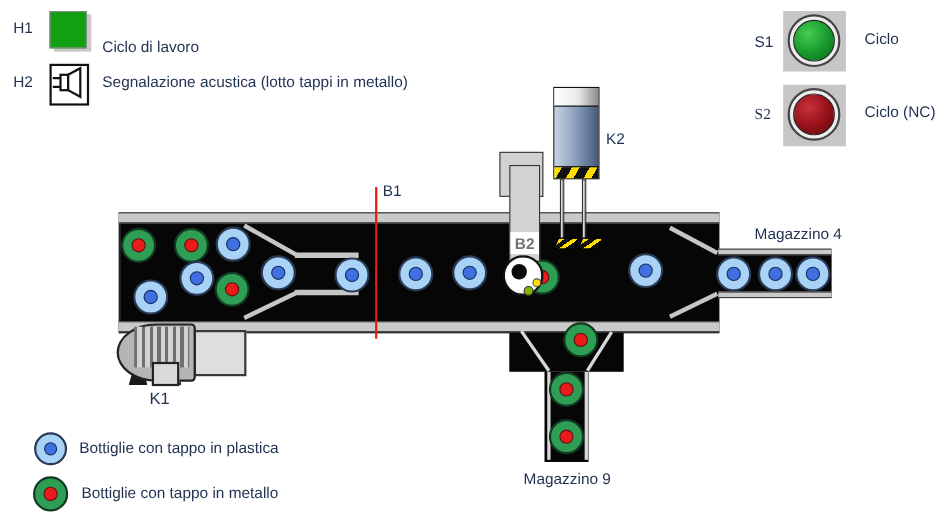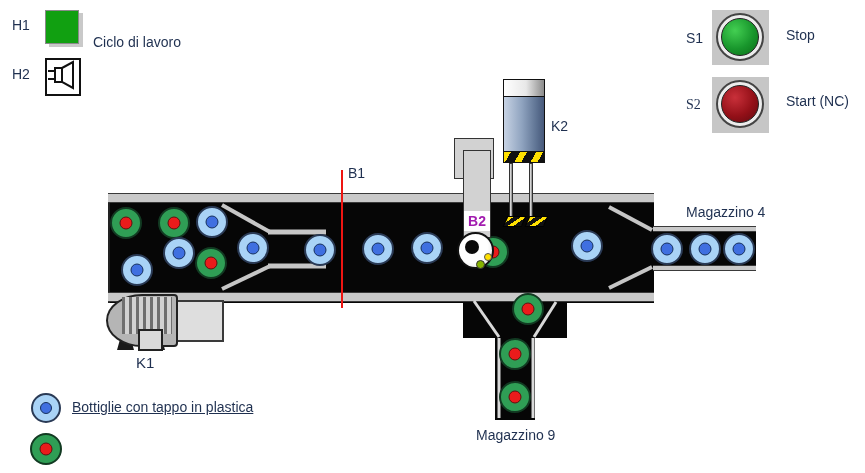--- a/index.html
+++ b/index.html
@@ -46,21 +46,21 @@
   .k2-cap{position:absolute;left:0;top:0;width:100%;height:17px;background:linear-gradient(90deg,#ffffff 0%,#e8e8e8 55%,#8b8b8b 100%);border-bottom:1px solid #111;box-sizing:border-box;}
   .k2-band{position:absolute;left:0;bottom:0;width:100%;height:11px;
            background:repeating-linear-gradient(120deg,#ffe000 0 6px,#111 6px 14px);border-top:1px solid #111;box-sizing:border-box;}
   .k2-rod{position:absolute;width:4px;height:56px;top:163px;background:linear-gradient(90deg,#eee,#888);border:1px solid #333;box-sizing:border-box;z-index:6;}
   .k2-foot{position:absolute;top:216px;width:19px;height:11px;transform:skewX(-24deg);
            background:repeating-linear-gradient(135deg,#ffe000 0 4px,#111 4px 9px);border:1px solid #000;box-sizing:border-box;z-index:7;}
 
   .b2-tab{left:454px;top:138px;width:40px;height:41px;background:#d2d2d2;border:1px solid #333;box-sizing:border-box;}
   .b2-arm{left:463px;top:150px;width:28px;height:88px;background:#d2d2d2;border:1px solid #333;box-sizing:border-box;}
   .b2-label-band{position:absolute;left:464px;top:211px;width:26px;height:20px;background:#fff;z-index:8;
-                 font-size:14px;font-weight:bold;text-align:center;line-height:20px;color:#a21caf;}
+                 font-size:14px;font-weight:bold;text-align:center;line-height:20px;color:#737373;}
   .b2-head{left:457px;top:232px;width:37px;height:37px;border-radius:50%;border:2px solid #111;box-sizing:border-box;
            background:radial-gradient(circle at 40% 40%, #ffffff 55%, #d8d8d8 100%);z-index:8;}
   .b2-dot{position:absolute;border-radius:50%;box-sizing:border-box;z-index:9;}
 
   .k1-body{left:106px;top:294px;width:72px;height:53px;background:#b5b5b5;border:2px solid #222;
            border-radius:50% 4px 4px 50% / 50% 4px 4px 50%;box-sizing:border-box;}
   .k1-fins{left:122px;top:297px;width:50px;height:37px;background:repeating-linear-gradient(90deg,#6f6f6f 0 3px,#d2d2d2 3px 7px);}
   .k1-box{left:138px;top:329px;width:25px;height:22px;background:#d9d9d9;border:2px solid #222;box-sizing:border-box;}
   .k1-foot{position:absolute;top:341px;width:17px;height:9px;background:#1a1a1a;clip-path:polygon(15% 0,85% 0,100% 100%,0 100%);z-index:7;}
   .k1-gear{left:176px;top:300px;width:48px;height:42px;background:#dedede;border:2px solid #3a3a3a;box-sizing:border-box;z-index:6;}
@@ -79,36 +79,37 @@
 
   <div class="dev-label" style="left:12px;top:66px;">H2</div>
   <div class="speaker-box">
     <svg width="28" height="30" viewBox="0 0 28 30">
       <line x1="1" y1="11" x2="8" y2="11" stroke="#111" stroke-width="2"></line>
       <line x1="1" y1="19" x2="8" y2="19" stroke="#111" stroke-width="2"></line>
       <rect x="8" y="8" width="7" height="14" fill="#fff" stroke="#111" stroke-width="2"></rect>
       <polygon points="15,8 26,2 26,28 15,22" fill="#fff" stroke="#111" stroke-width="2"></polygon>
     </svg>
   </div>
+  <div class="txt" style="left:93px;top:66px;">Segnalazione acustica (lotto tappi in metallo)</div>
 
   <div class="dev-label" style="left:686px;top:30px;">S1</div>
   <div class="btn-plate" style="left:712px;top:10px;">
     <div class="btn-face">
         <div class="btn-core green"></div>
       </div>
   </div>
-  <div class="txt" style="left:786px;top:27px;">Stop</div>
+  <div class="txt" style="left:786px;top:27px;">Ciclo</div>
 
   <div class="dev-label" style="left:686px;top:97px;font-family:Liberation Serif, serif;">S2</div>
   <div class="btn-plate" style="left:712px;top:77px;height:56px;">
     <div class="btn-face">
         <div class="btn-core red"></div>
       </div>
   </div>
-  <div class="txt" style="left:786px;top:93px;">Start (NC)</div>
+  <div class="txt" style="left:786px;top:93px;">Ciclo (NC)</div>
 
   <div class="belt" style="left:108px;top:193px;width:546px;height:110px;border-left:2px solid #222;box-sizing:border-box;"></div>
   <div class="rail" style="left:108px;top:193px;width:546px;height:10px;"></div>
   <div class="rail" style="left:108px;top:292px;width:546px;height:10px;"></div>
 
   <div class="belt" style="left:653px;top:227px;width:103px;height:43px;"></div>
   <div class="rail" style="left:653px;top:226px;width:103px;height:6px;"></div>
   <div class="rail" style="left:653px;top:265px;width:103px;height:6px;"></div>
 
   <div class="belt" style="left:463px;top:298px;width:104px;height:40px;"></div>
@@ -212,18 +213,19 @@
   <div class="device k1-fins"></div>
   <div class="device k1-box"></div>
   <div class="dev-label" style="left:136px;top:354px;font-size:15px;">K1</div>
 
   <div class="txt" style="left:686px;top:204px;">Magazzino 4</div>
   <div class="txt" style="left:476px;top:427px;">Magazzino 9</div>
 
   <div class="bottle plastica legend-circle" style="left:31px;top:393px;width:30px;height:30px;z-index:8;">
       <div class="cap" style="width:12px;height:12px;"></div>
     </div>
-  <div class="txt" style="left:72px;top:399px;text-decoration:underline;">Bottiglie con tappo in plastica</div>
+  <div class="txt" style="left:72px;top:399px;">Bottiglie con tappo in plastica</div>
   <div class="bottle metallo legend-circle" style="left:30px;top:433px;width:32px;height:32px;z-index:8;">
       <div class="cap" style="width:13px;height:13px;"></div>
     </div>
+  <div class="txt" style="left:74px;top:440px;">Bottiglie con tappo in metallo</div>
 
 </div>
 
 </body></html>

